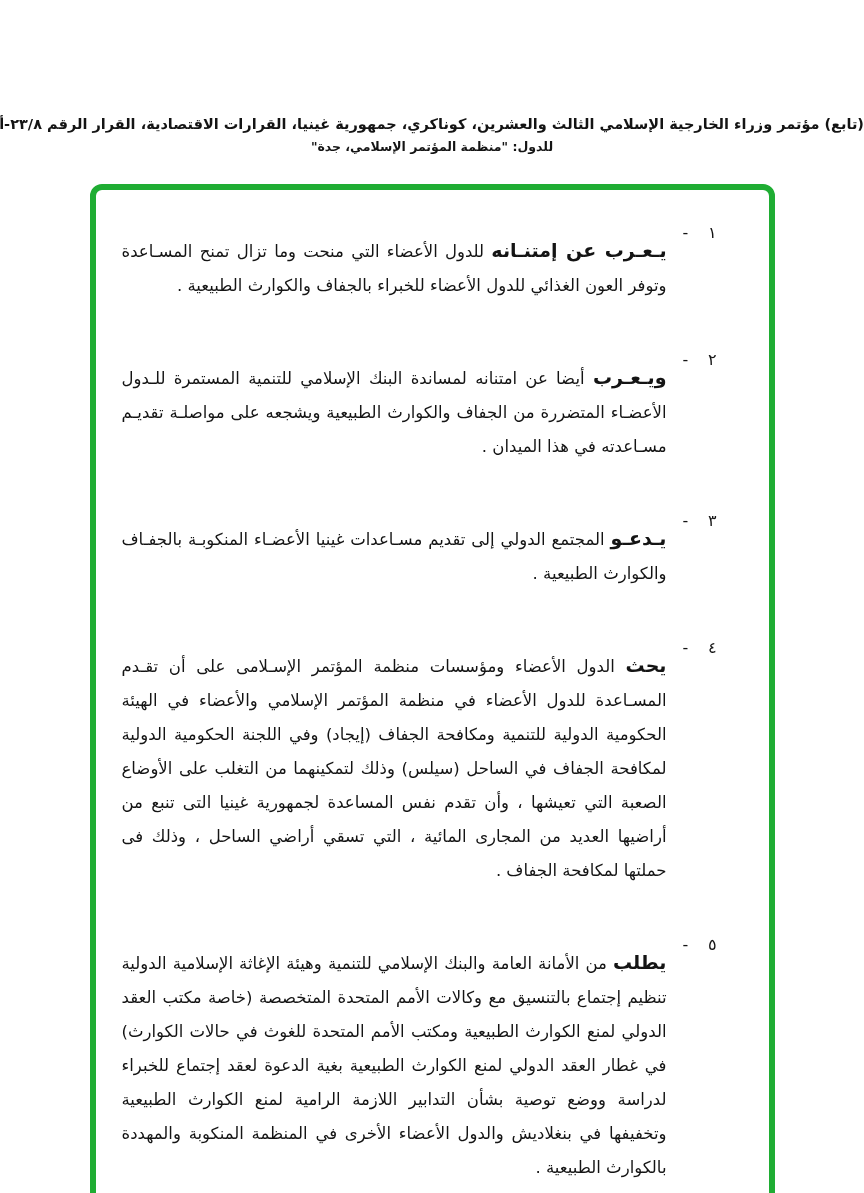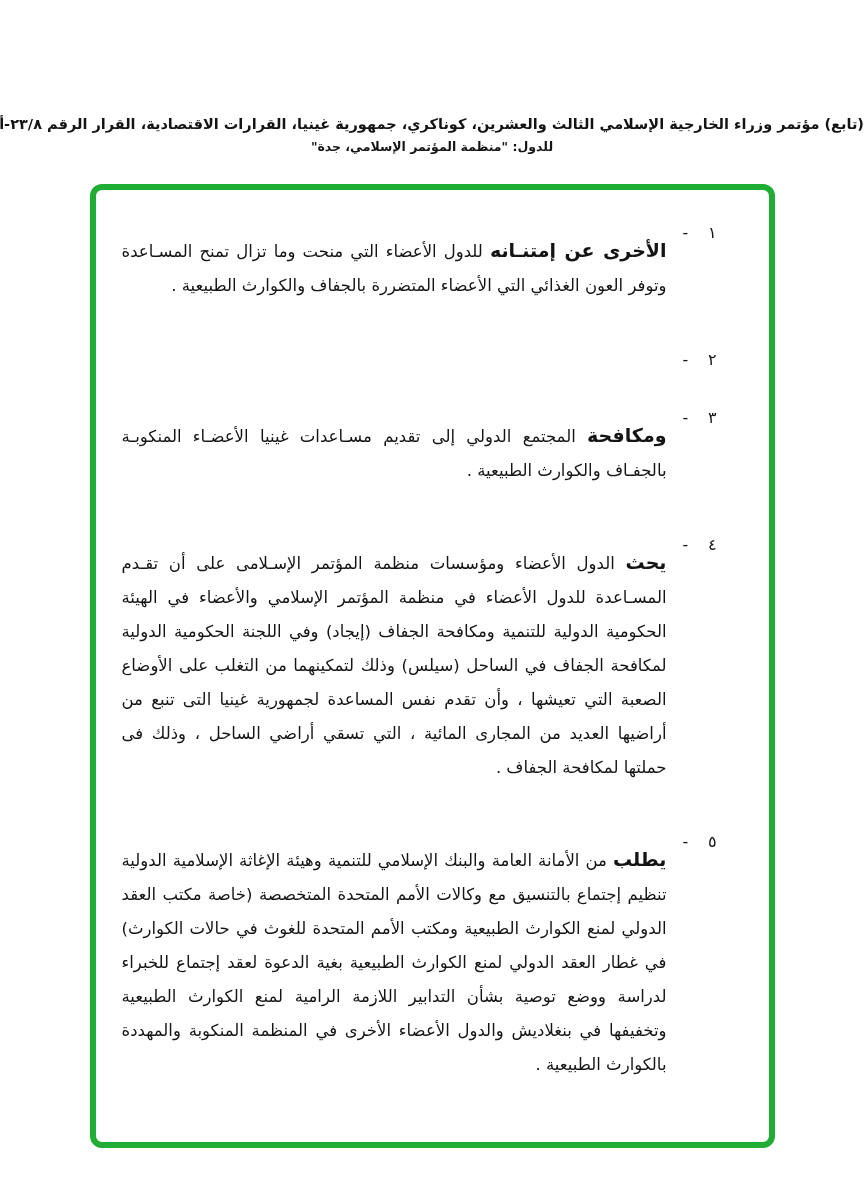--- a/index.html
+++ b/index.html
@@ -84,36 +84,37 @@
     </div>
   </div>
 
   <div class="green-box">
 
     <div class="res-item">
       <span class="num-cell">
         <span>١</span>
         <span>-</span>
       </span>
-      <p class="res-text"><span class="lead">الأخرى عن إمتنـانه</span> <span>للدول الأعضاء التي منحت وما تزال تمنح المسـاعدة وتوفر العون الغذائي التي الأعضاء المتضررة بالجفاف والكوارث الطبيعية .</span></p>
+      <p class="res-text"><span class="lead">يـعـرب عن إمتنـانه</span> <span>للدول الأعضاء التي منحت وما تزال تمنح المسـاعدة وتوفر العون الغذائي للدول الأعضاء للخبراء بالجفاف والكوارث الطبيعية .</span></p>
     </div>
 
     <div class="res-item">
       <span class="num-cell">
         <span>٢</span>
         <span>-</span>
       </span>
+      <p class="res-text"><span class="lead">ويـعـرب</span> <span>أيضا عن امتنانه لمساندة البنك الإسلامي للتنمية المستمرة للـدول الأعضـاء المتضررة من الجفاف والكوارث الطبيعية ويشجعه على مواصلـة تقديـم مسـاعدته في هذا الميدان .</span></p>
     </div>
 
     <div class="res-item">
       <span class="num-cell">
         <span>٣</span>
         <span>-</span>
       </span>
-      <p class="res-text"><span class="lead">ومكافحة</span> <span>المجتمع الدولي إلى تقديم مسـاعدات غينيا الأعضـاء المنكوبـة بالجفـاف والكوارث الطبيعية .</span></p>
+      <p class="res-text"><span class="lead">يـدعـو</span> <span>المجتمع الدولي إلى تقديم مسـاعدات غينيا الأعضـاء المنكوبـة بالجفـاف والكوارث الطبيعية .</span></p>
     </div>
 
     <div class="res-item">
       <span class="num-cell">
         <span>٤</span>
         <span>-</span>
       </span>
       <p class="res-text"><span class="lead">يحث</span> <span>الدول الأعضاء ومؤسسات منظمة المؤتمر الإسـلامى على أن تقـدم المسـاعدة للدول الأعضاء في منظمة المؤتمر الإسلامي والأعضاء في الهيئة الحكومية الدولية للتنمية ومكافحة الجفاف (إيجاد) وفي اللجنة الحكومية الدولية لمكافحة الجفاف في الساحل (سيلس) وذلك لتمكينهما من التغلب على الأوضاع الصعبة التي تعيشها ، وأن تقدم نفس المساعدة لجمهورية غينيا التى تنبع من أراضيها العديد من المجارى المائية ، التي تسقي أراضي الساحل ، وذلك فى حملتها لمكافحة الجفاف .</span></p>
     </div>
 

